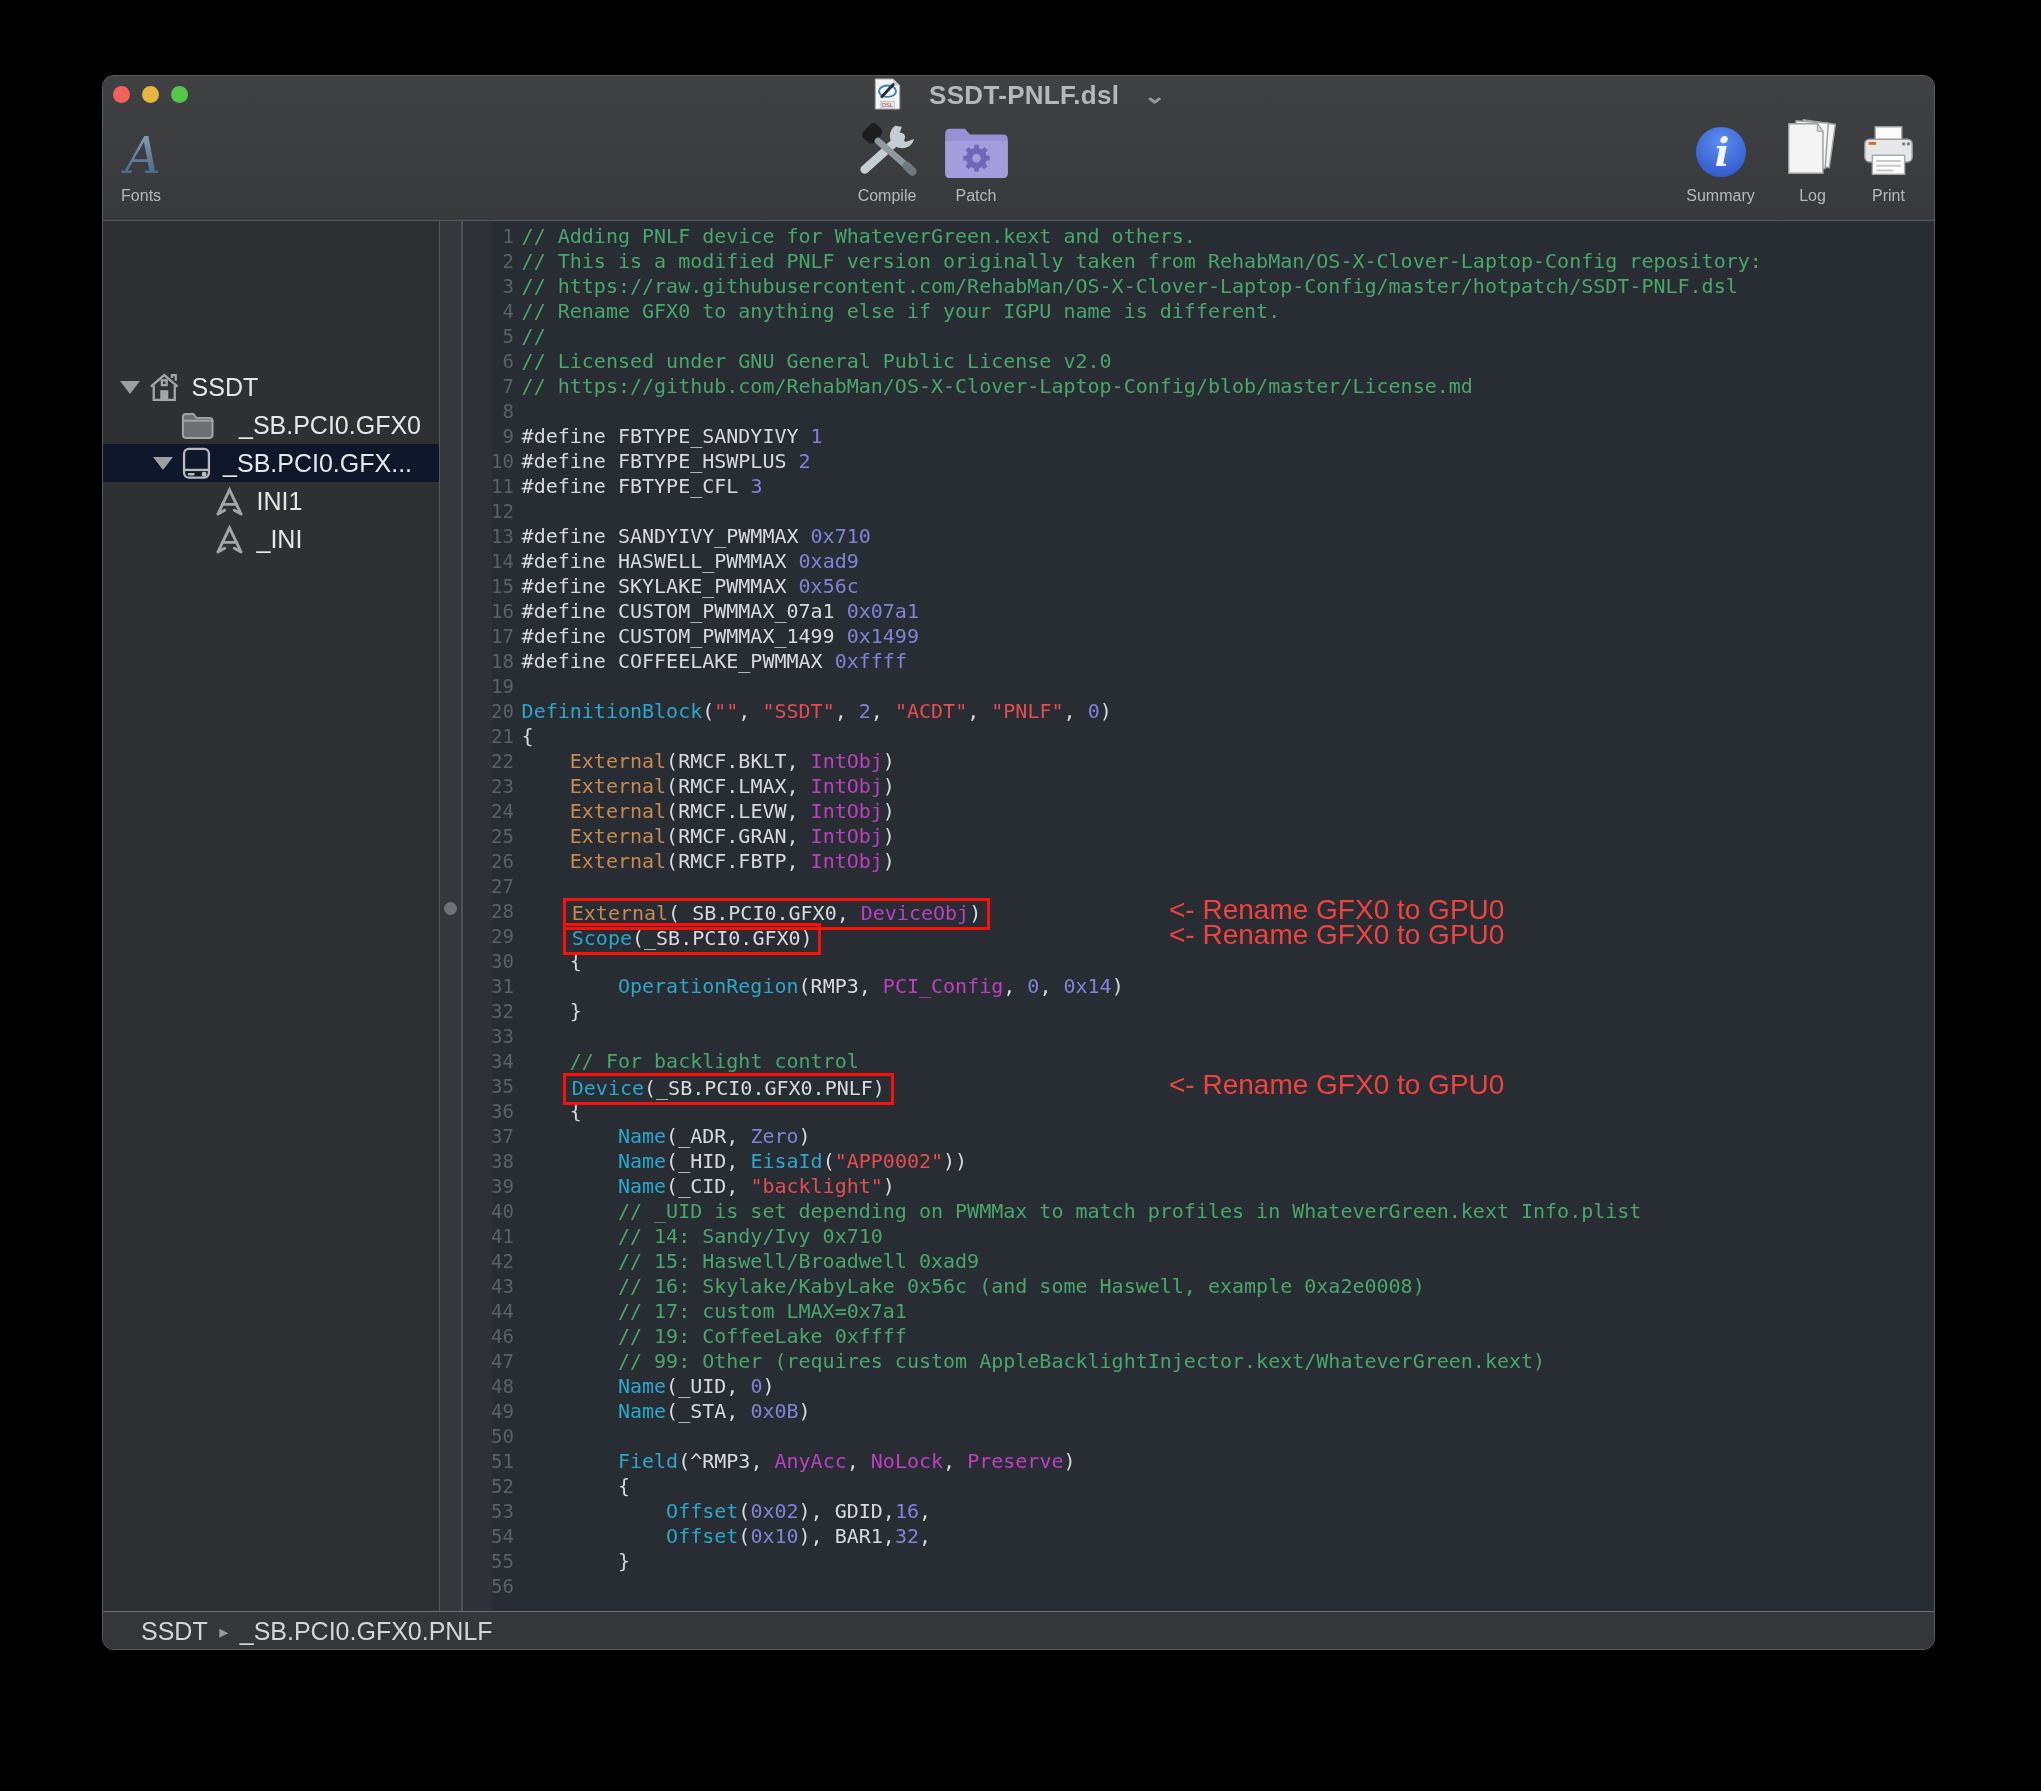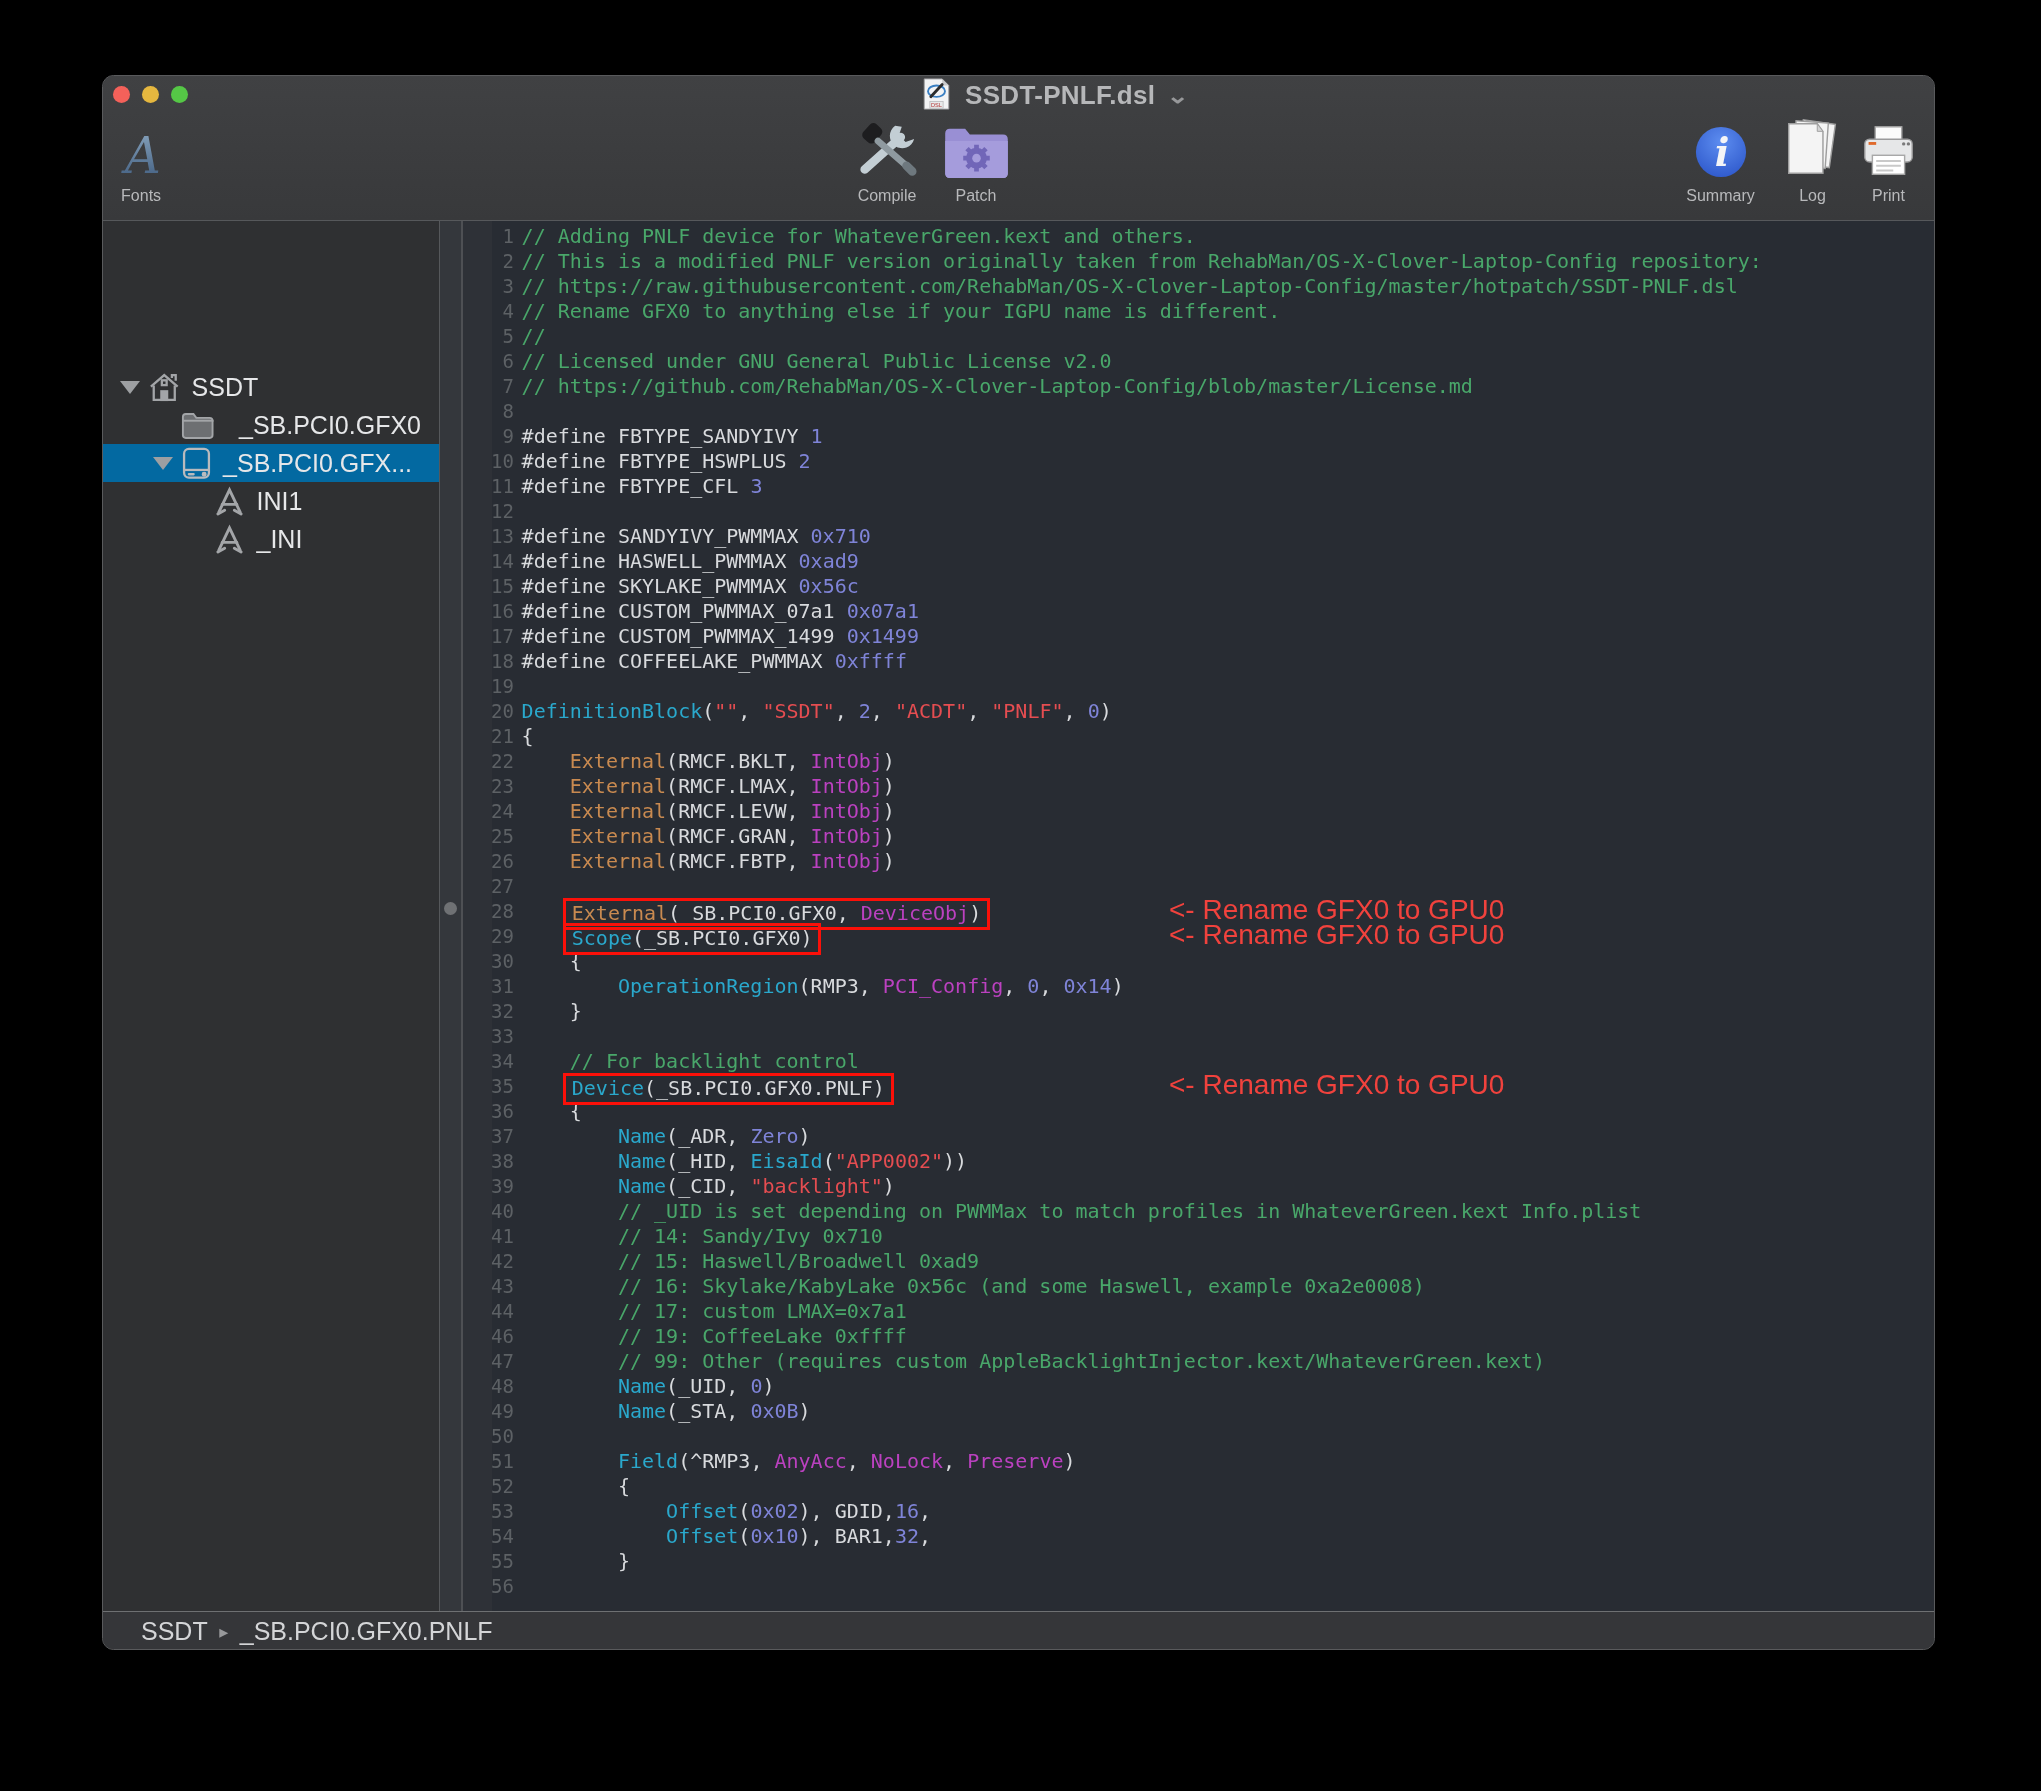--- a/index.html
+++ b/index.html
@@ -9,37 +9,37 @@
   
   .window{position:absolute;left:102px;top:75px;width:1833px;height:1575px;background:#2f3032;
     border-radius:11.5px;overflow:hidden;border:1px solid #595a5c;}
 
   
   .header{position:absolute;left:0;top:0;width:100%;height:145px;
     background:linear-gradient(#404143,#38393b);border-bottom:1.9px solid #56585b;}
   .traffic{position:absolute;top:9.6px;left:9.6px;display:flex;gap:12.4px;}
   .tl{width:17px;height:17px;border-radius:50%;}
   .tl.red{background:#f4615a;} .tl.yellow{background:#e5b73f;} .tl.green{background:#55c746;}
-  .titlegrp{position:absolute;top:1.9px;left:0;width:100%;height:36px;display:flex;align-items:center;justify-content:center;gap:14px;margin-left:36px;}
+  .titlegrp{position:absolute;top:1.9px;left:0;width:100%;height:36px;display:flex;align-items:center;justify-content:center;gap:27px;}
   .title-text{color:#b6b7b9;font-size:26px;font-weight:600;letter-spacing:0.3px;}
   .title-chev{color:#97989a;font-size:21px;font-weight:700;transform:scaleX(1.3);}
   .titem{position:absolute;top:42px;display:flex;flex-direction:column;align-items:center;gap:5.7px;cursor:default;}
   .titem .lbl{color:#b8b9bb;font-size:16px;margin-top:1.9px;}
   .ticon{height:61px;display:flex;align-items:flex-end;justify-content:center;}
 
   
   .sidebar{position:absolute;left:0;top:145px;width:336px;height:1390px;background:#2f3032;}
   .vsep1{position:absolute;left:336px;top:145px;width:1.9px;height:1390px;background:#56585b;}
   .dotcol{position:absolute;left:337px;top:145px;width:21px;height:1390px;background:#34373c;}
   .vsep2{position:absolute;left:358px;top:145px;width:1.9px;height:1390px;background:#4e5054;}
   .bookmark-dot{position:absolute;left:341px;top:826px;width:13.4px;height:13.4px;border-radius:50%;background:#6f7174;}
 
   .tree{position:absolute;left:0;top:147px;width:336px;}
   .trow{height:38px;display:flex;align-items:center;color:#e6e7e9;font-size:25px;white-space:nowrap;overflow:hidden;}
-  .trow.selected{background:#0369a1;}
+  .trow.selected{background:#0f172a;}
   .disc{width:0;height:0;border-left:10.5px solid transparent;border-right:10.5px solid transparent;
     border-top:13.4px solid #9d9fa2;margin-right:7.6px;flex:0 0 auto;}
   .ticon-s{flex:0 0 auto;margin-right:11.5px;display:flex;align-items:center;}
 
   
   .editor{position:absolute;left:360px;top:145px;width:1472px;height:1390px;background:#282c33;overflow:hidden;}
   .numstrip{position:absolute;left:0;top:0;width:29px;height:100%;background:#2e3137;}
   .code-lines{position:absolute;left:0;top:2.9px;width:100%;
     font-family:"DejaVu Sans Mono","Liberation Mono",monospace;font-size:20px;line-height:25px;padding-left:26px;}
   .crow{height:25px;position:relative;white-space:pre;}

